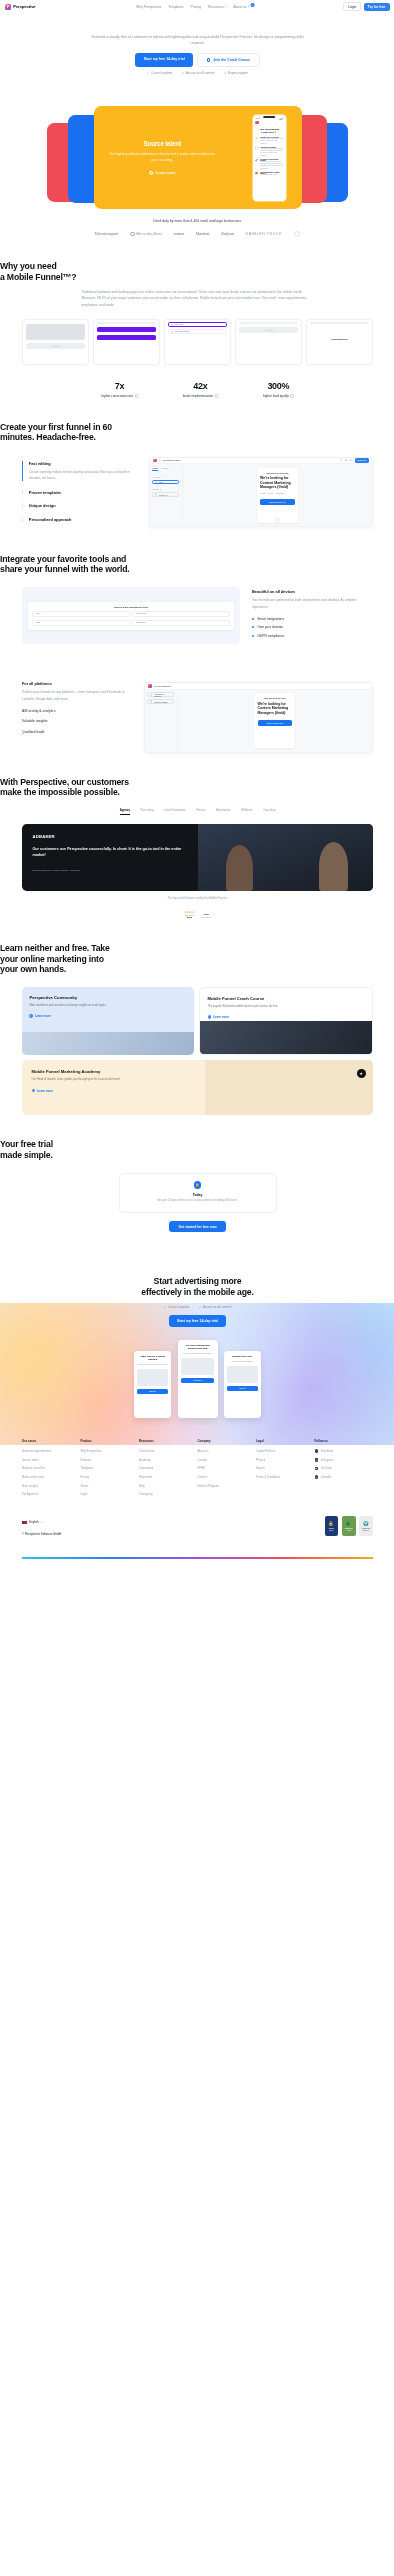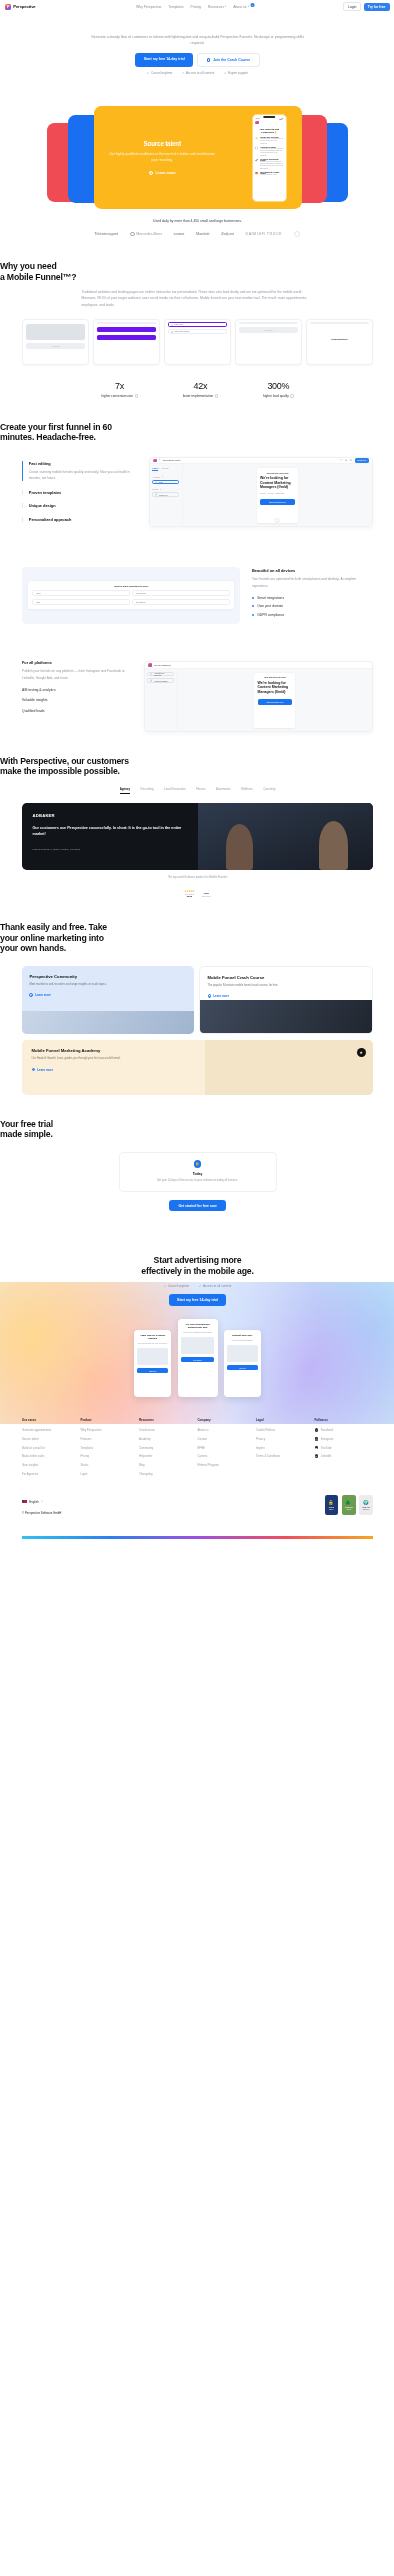--- a/index.html
+++ b/index.html
@@ -140,21 +140,21 @@
   .wc-opt { border:0.5px solid #eceef1; border-radius:1.6px; margin:2.1px 3.2px; height:4.7px;
      display:flex; align-items:center; gap:1.6px; padding:0 1.6px; font-size:1.6px; color:#6b7179; }
   .wc-opt .rd { width:1.8px;height:1.8px;border:0.4px solid #c7ccd3;border-radius:50%; }
   .wc-opt.act { border-color:#6c16ef; }
   .wc-apply { margin:3.2px; height:5.8px; background:#eceef1; border-radius:2.1px;
      display:flex; align-items:center; justify-content:center; font-size:1.8px; color:#aab0b8; }
   .wc-congrats { text-align:center; font-size:2.1px; font-weight:600; margin-top:13.7px; color:#333; }
 
   .stats { display:flex; justify-content:center; gap:45px; margin-top:16px; }
   .stat { text-align:center; }
-  .stat .num { font-size:9px; font-weight:400; letter-spacing:-0.3px; }
+  .stat .num { font-size:9px; font-weight:700; letter-spacing:-0.3px; }
   .stat .lbl { font-size:3.2px; color:#2b3038; margin-top:2.6px; display:flex; align-items:center;
      gap:1.6px; justify-content:center; }
   .info-i { width:3.2px;height:3.2px;border:0.4px solid #c3c8d0;border-radius:50%;
      font-size:2.1px;color:#c3c8d0;display:inline-flex;align-items:center;justify-content:center; }
 
   
   .split { display:flex; gap:13.7px; padding:0 22px; margin-top:13.7px; align-items:flex-start; }
   .feat-list { flex:0 0 113px; padding-top:4.2px; }
   .feat { border-left:0.8px solid #e4e7eb; padding:0 0 0 5.8px; margin-bottom:8.4px; }
   .feat.active { border-left-color:#2f80ed; }
@@ -603,20 +603,26 @@
               <div class="mk-btn">Start application now</div>
             </div>
             <div class="mk-plus">＋</div>
           </div>
         </div>
       </div>
     </div>
   </div>
 
   <div class="section">
+    <div class="sec-head">
+      <h2>
+        <span>Integrate your favorite tools and</span><br>
+        <span>share your funnel with the world.</span>
+      </h2>
+    </div>
     <div class="int-wrap">
       <div class="int-panel">
         <div class="int-card">
           <div class="int-q">What is most important to you?</div>
           <div class="int-row">
             <div class="int-opt">
                 <i class="rd"></i>
                 <span>Salary</span>
               </div>
             <div class="int-opt">
@@ -731,21 +737,21 @@
       <div class="bdg">
         <div class="b">OMR</div>
         <div class="t">REVIEWS</div>
       </div>
     </div>
   </div>
 
   <div class="section">
     <div class="sec-head">
       <h2>
-        <span>Thank easily and free. Take</span><br>
+        <span>Learn neither and free. Take</span><br>
         <span>your online marketing into</span><br>
         <span>your own hands.</span>
       </h2>
     </div>
     <div class="learn-grid">
       <div class="lc blue">
         <div class="lc-pad">
           <h4>Perspective Community</h4>
           <p>Meet marketers and recruiters exchange insights on scale topics.</p>
           <div class="lc-learn">

